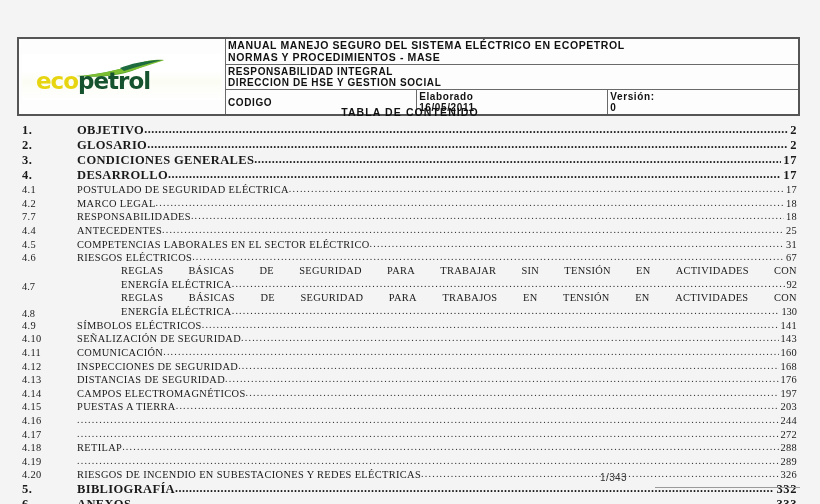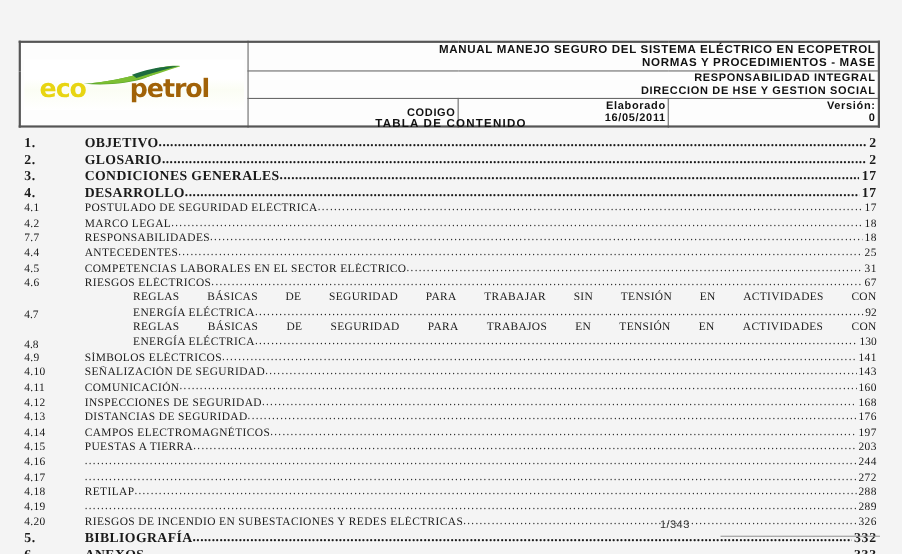--- a/index.html
+++ b/index.html
@@ -22,21 +22,21 @@
     left: 17px;
     top: 37px;
     width: 783px;
     border-collapse: collapse;
     table-layout: fixed;
     background: #fdfdfd;
     border: 2px solid #555;
   }
   .doc-header td {
     border: 1px solid #6a6a6a;
-    text-align: right;
+    text-align: left;
     vertical-align: middle;
     font-family: "Liberation Sans", sans-serif;
     font-weight: bold;
     letter-spacing: 0.6px;
     color: #111;
     padding: 1px 2px;
   }
   .logo-cell {
     width: 200px;
     padding: 2px 3px !important;
@@ -85,21 +85,21 @@
     left: 14px;
     top: 15px;
     font-family: "DejaVu Sans", sans-serif;
     font-weight: bold;
     font-size: 23px;
     letter-spacing: -1px;
     line-height: 24px;
     white-space: nowrap;
   }
   .logo-eco { color: #e8d512; }
-  .logo-petrol { color: #a16207; margin-left: 40px; }
+  .logo-petrol { color: #14532d; }
 
   
   .toc-title {
     position: absolute;
     left: 0;
     top: 106px;
     width: 820px;
     text-align: center;
     font-family: "Liberation Sans", sans-serif;
     font-weight: bold;

